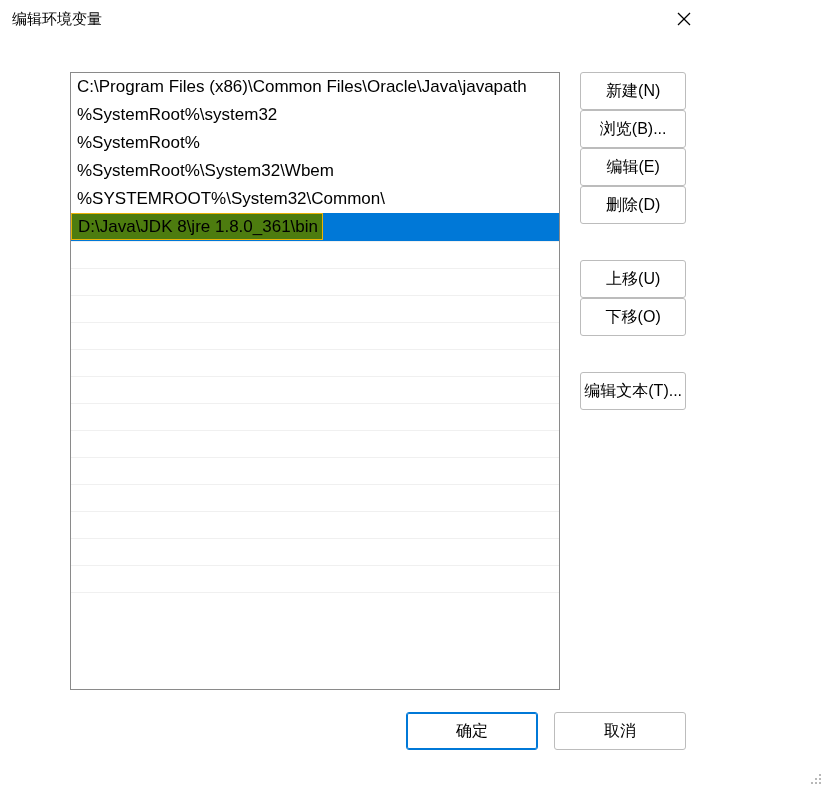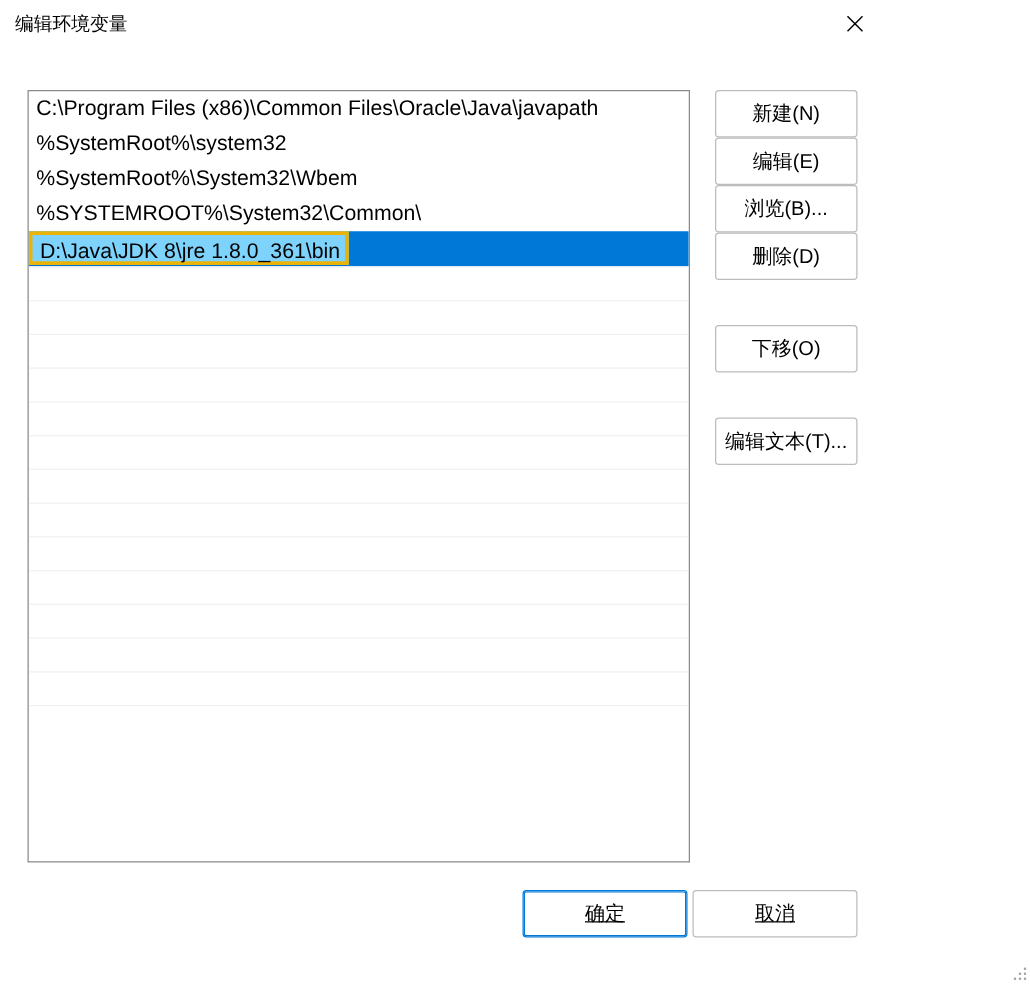--- a/index.html
+++ b/index.html
@@ -49,20 +49,21 @@
     .content-area {
       flex: 1;
       display: flex;
       flex-direction: column;
       padding: 0 22px 14px 22px;
     }
     .main-row {
       display: flex;
       gap: 20px;
       padding-top: 34px;
+      margin-left: 48px;
     }
     .listbox {
       width: 612px;
       height: 618px;
       border: 1px solid #8a8a8a;
       background: #ffffff;
       overflow: hidden;
     }
     .list-item {
       height: 28px;
@@ -74,27 +75,27 @@
       cursor: default;
       border-bottom: 1px solid transparent;
     }
     .list-item.selected {
       background: #0078d7;
       color: #ffffff;
       padding: 0;
       display: flex;
     }
     .list-item.selected .text-part {
-      background: #7dd3fc;
+      background: #4d7c0f;
       color: #000;
       padding-left: 6px;
       padding-right: 4px;
       display: inline-block;
       height: 100%;
-      border: 3px solid #eab308;
+      border: 1px solid #eab308;
       line-height: 26px;
       text-align: right;
     }
     .empty-row {
       height: 27px;
       border-top: 1px solid #f0f0f0;
     }
     .empty-row:first-of-type {
       border-top: none;
     }
@@ -115,23 +116,22 @@
       align-items: center;
       justify-content: center;
       border-radius: 3px;
     }
     .btn-group-gap {
       height: 36px;
     }
     .bottom-buttons {
       display: flex;
       justify-content: flex-end;
-      gap: 4px;
+      gap: 16px;
       padding-top: 22px;
-      text-decoration: underline;
     }
     .bottom-buttons .btn {
       width: 132px;
     }
     .btn.default {
       border: 1px solid #0078d7;
       box-shadow: inset 0 0 0 1px #0078d7;
     }
     .resize-grip {
       position: absolute;
@@ -153,20 +153,21 @@
         <line x1="13" y1="1" x2="1" y2="13" stroke="#000" stroke-width="1.2"></line>
       </svg>
     </div>
   </div>
 
   <div class="content-area">
     <div class="main-row">
       <div class="listbox">
         <div class="list-item">C:\Program Files (x86)\Common Files\Oracle\Java\javapath</div>
         <div class="list-item">%SystemRoot%\system32</div>
+        <div class="list-item">%SystemRoot%</div>
         <div class="list-item">%SystemRoot%\System32\Wbem</div>
         <div class="list-item">%SYSTEMROOT%\System32\Common\</div>
         <div class="list-item selected">
           <span class="text-part">D:\Java\JDK 8\jre 1.8.0_361\bin</span>
         </div>
         <div class="empty-row"></div>
         <div class="empty-row"></div>
         <div class="empty-row"></div>
         <div class="empty-row"></div>
         <div class="empty-row"></div>
@@ -176,24 +177,25 @@
         <div class="empty-row"></div>
         <div class="empty-row"></div>
         <div class="empty-row"></div>
         <div class="empty-row"></div>
         <div class="empty-row"></div>
         <div class="empty-row"></div>
       </div>
 
       <div class="side-buttons">
         <button class="btn">新建(N)</button>
+        <button class="btn">浏览(B)...</button>
         <button class="btn">编辑(E)</button>
-        <button class="btn">浏览(B)...</button>
         <button class="btn">删除(D)</button>
         <div class="btn-group-gap"></div>
+        <button class="btn">上移(U)</button>
         <button class="btn">下移(O)</button>
         <div class="btn-group-gap"></div>
         <button class="btn">编辑文本(T)...</button>
       </div>
     </div>
 
     <div class="bottom-buttons">
       <button class="btn default">确定</button>
       <button class="btn">取消</button>
     </div>

